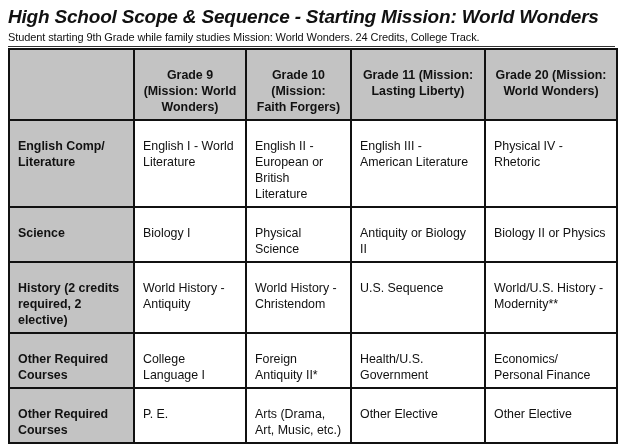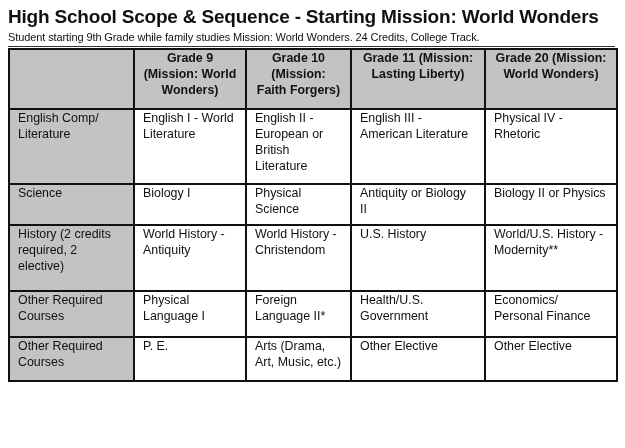--- a/index.html
+++ b/index.html
@@ -1,23 +1,23 @@
 <!DOCTYPE html>
 <html><head>
 <meta charset="utf-8">
 <style>
   html, body { margin:0; padding:0; background:#ffffff; }
   body { width:625px; height:448px; position:relative; overflow:hidden; font-family:"Liberation Sans", sans-serif; color:#111; }
-  .title { position:absolute; left:8px; top:6px; font-size:19px; font-weight:bold; letter-spacing:-0.2px; white-space:nowrap; }
+  .title { position:absolute; left:8px; top:6px; font-size:19px; font-weight:bold; letter-spacing:-0.2px; white-space:nowrap;font-style:italic; }
   .subtitle { position:absolute; left:8px; top:31px; font-size:11px; white-space:nowrap; letter-spacing:-0.1px; }
   .rule { position:absolute; left:8px; top:46px; width:607px; height:1px; background:#333; }
   table.grid { position:absolute; left:8px; top:48px; border-collapse:collapse; table-layout:fixed; width:608px; }
-  table.grid td, table.grid th { border:2.5px solid #111; vertical-align:top; padding:0 8px 4px 8px; font-size:12.4px; line-height:16px; }
+  table.grid td, table.grid th { border:2.5px solid #111; vertical-align:top; padding:17px 8px 4px 8px; font-size:12.4px; line-height:16px; }
   th { background:#c3c3c3; font-weight:bold; text-align:center; }
-  td.rowhead { background:#c3c3c3; font-weight:normal; }
+  td.rowhead { background:#c3c3c3; font-weight:bold; }
   td.cell { background:#fff; font-weight:normal;margin-left:23px; }
   th.corner { background:#c3c3c3; }
 </style>
 </head>
 <body>
 
 <div class="title">High School Scope &amp; Sequence - Starting Mission: World Wonders</div>
 <div class="subtitle">Student starting 9th Grade while family studies Mission: World Wonders. 24 Credits, College Track.</div>
 <div class="rule"></div>
 
@@ -48,27 +48,27 @@
     <td class="rowhead">Science</td>
     <td class="cell">Biology I</td>
     <td class="cell">Physical Science</td>
     <td class="cell">Antiquity or Biology II</td>
     <td class="cell">Biology II or Physics</td>
   </tr>
   <tr style="height:66px">
     <td class="rowhead">History (2 credits required, 2 elective)</td>
     <td class="cell">World History - Antiquity</td>
     <td class="cell">World History - Christendom</td>
-    <td class="cell">U.S. History</td>
+    <td class="cell">U.S. Sequence</td>
     <td class="cell">World/U.S. History - Modernity**</td>
   </tr>
   <tr style="height:46px">
     <td class="rowhead">Other Required Courses</td>
-    <td class="cell">Physical Language I</td>
-    <td class="cell">Foreign Language II*</td>
+    <td class="cell">College Language I</td>
+    <td class="cell">Foreign Antiquity II*</td>
     <td class="cell">Health/U.S. Government</td>
     <td class="cell">Economics/ Personal Finance</td>
   </tr>
   <tr style="height:44px">
     <td class="rowhead">Other Required Courses</td>
     <td class="cell">P. E.</td>
     <td class="cell">Arts (Drama, Art, Music, etc.)</td>
     <td class="cell">Other Elective</td>
     <td class="cell">Other Elective</td>
   </tr>

